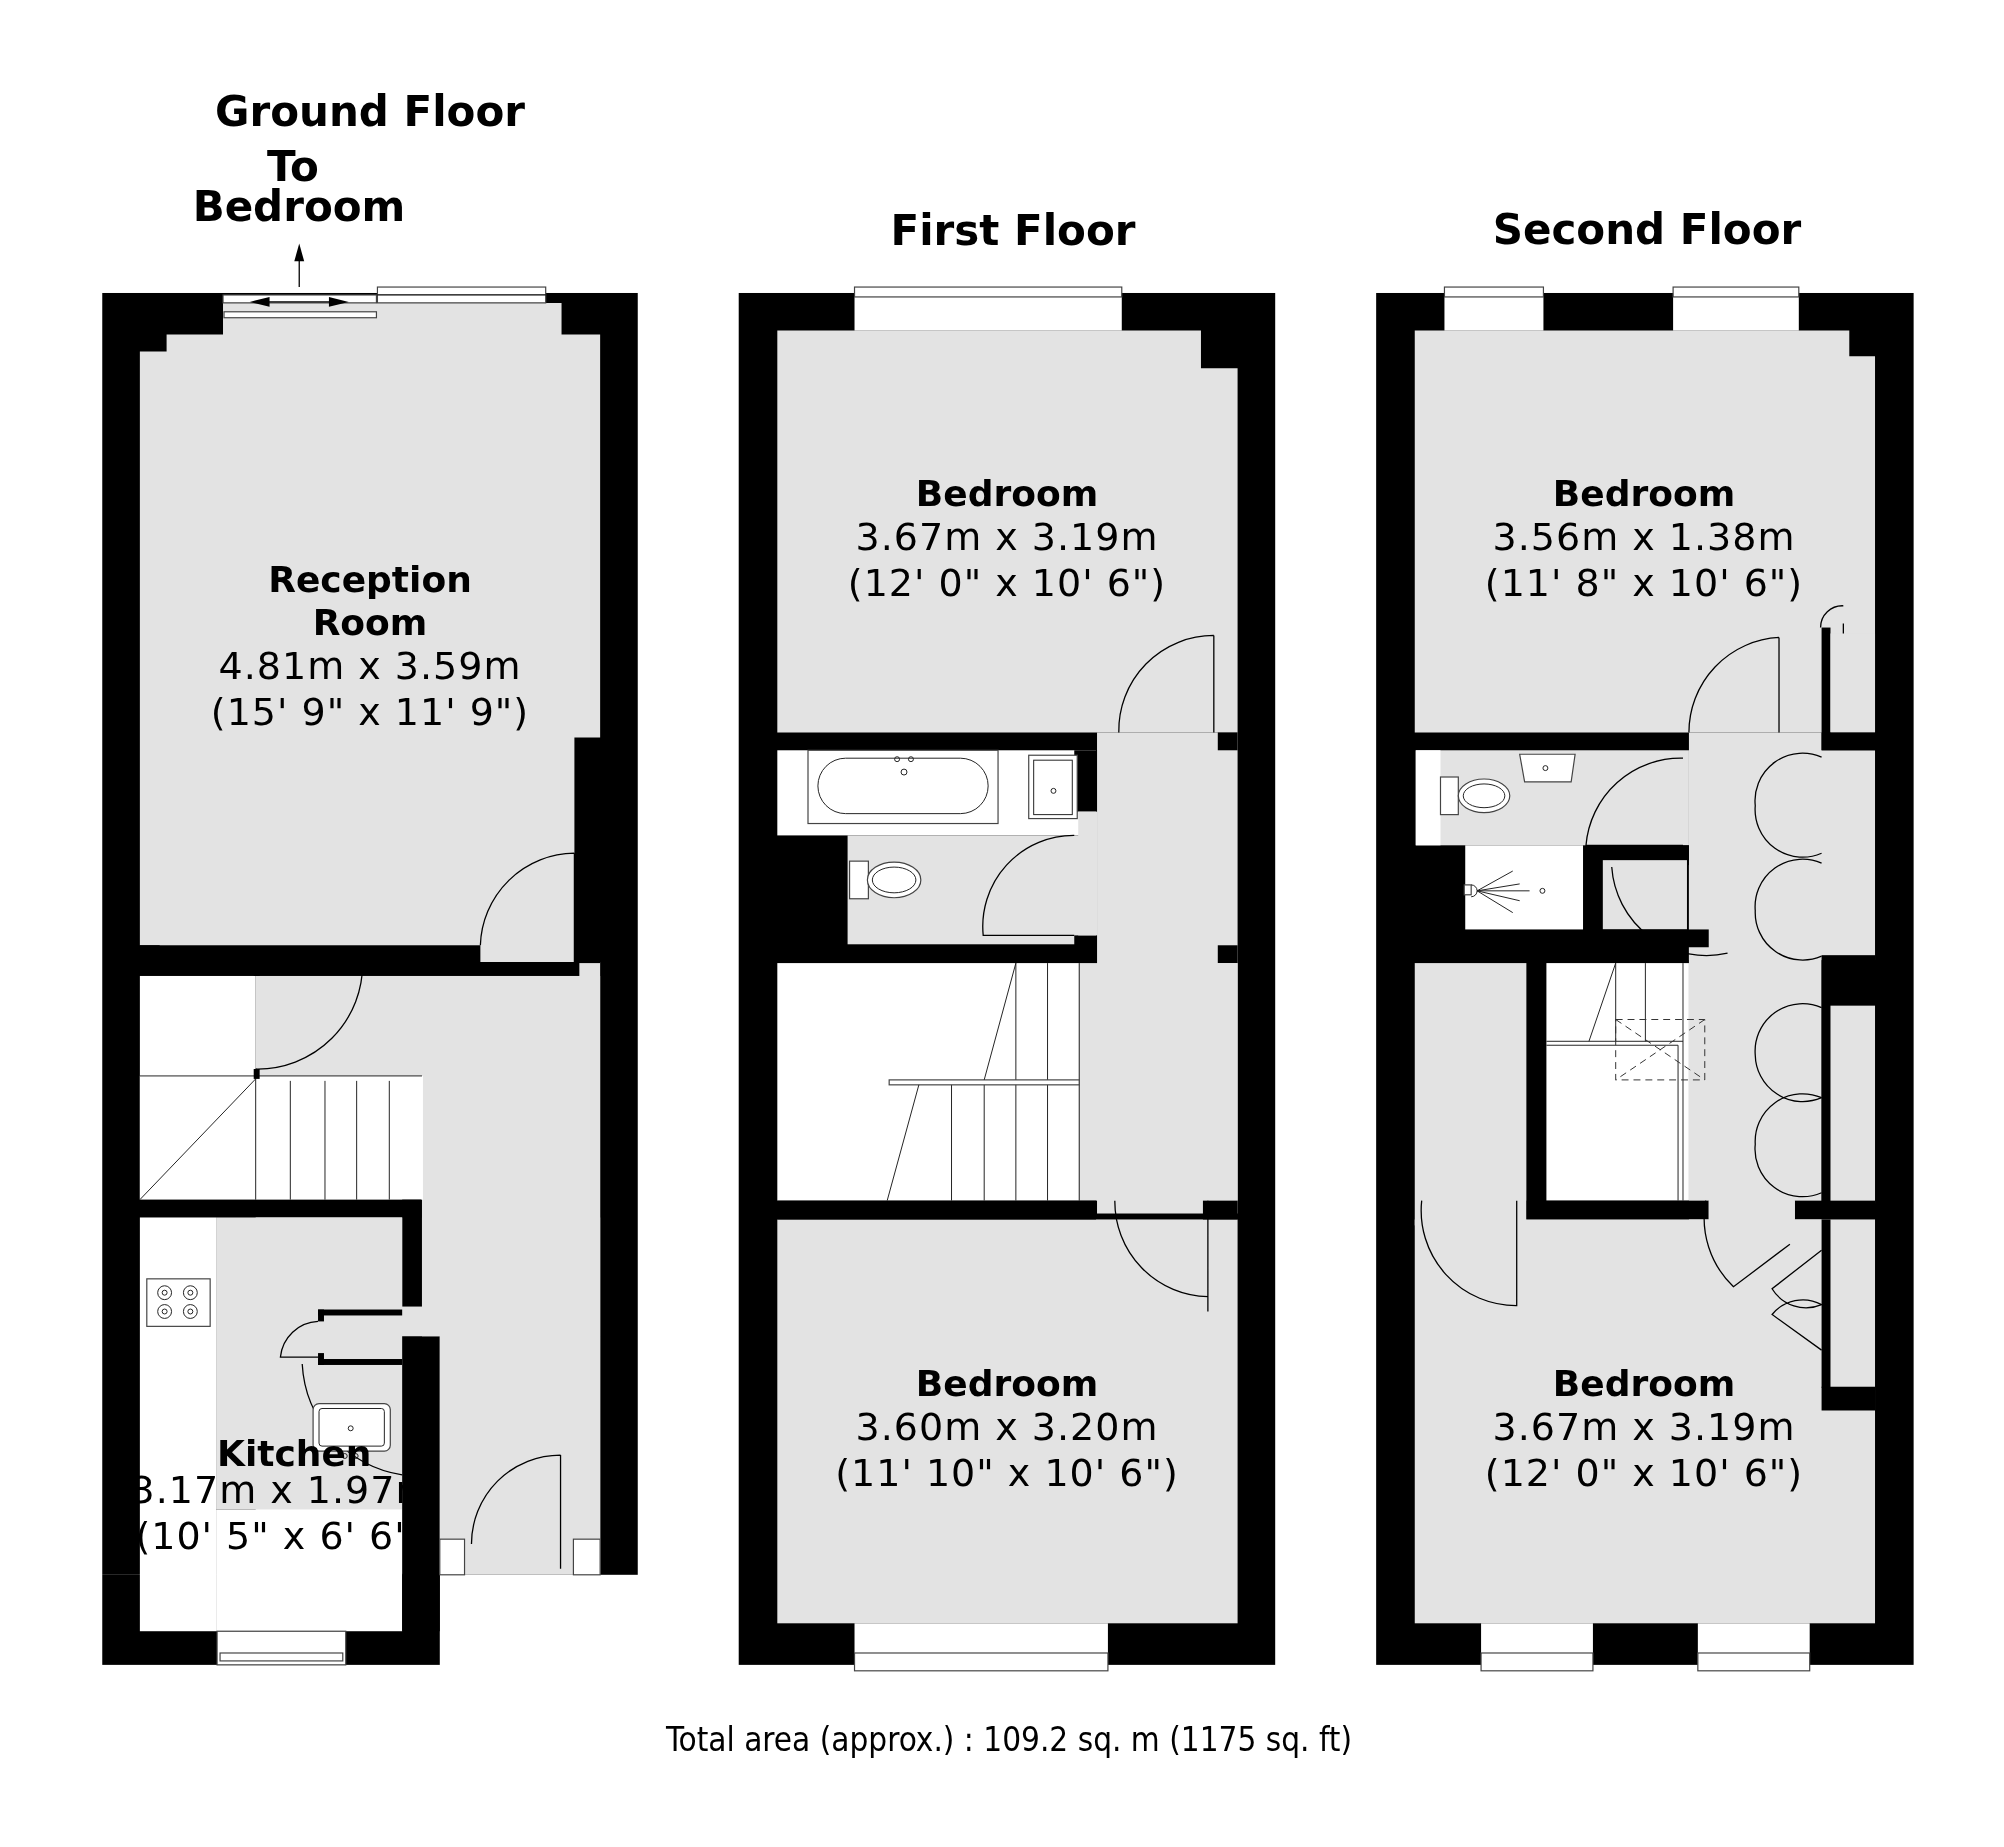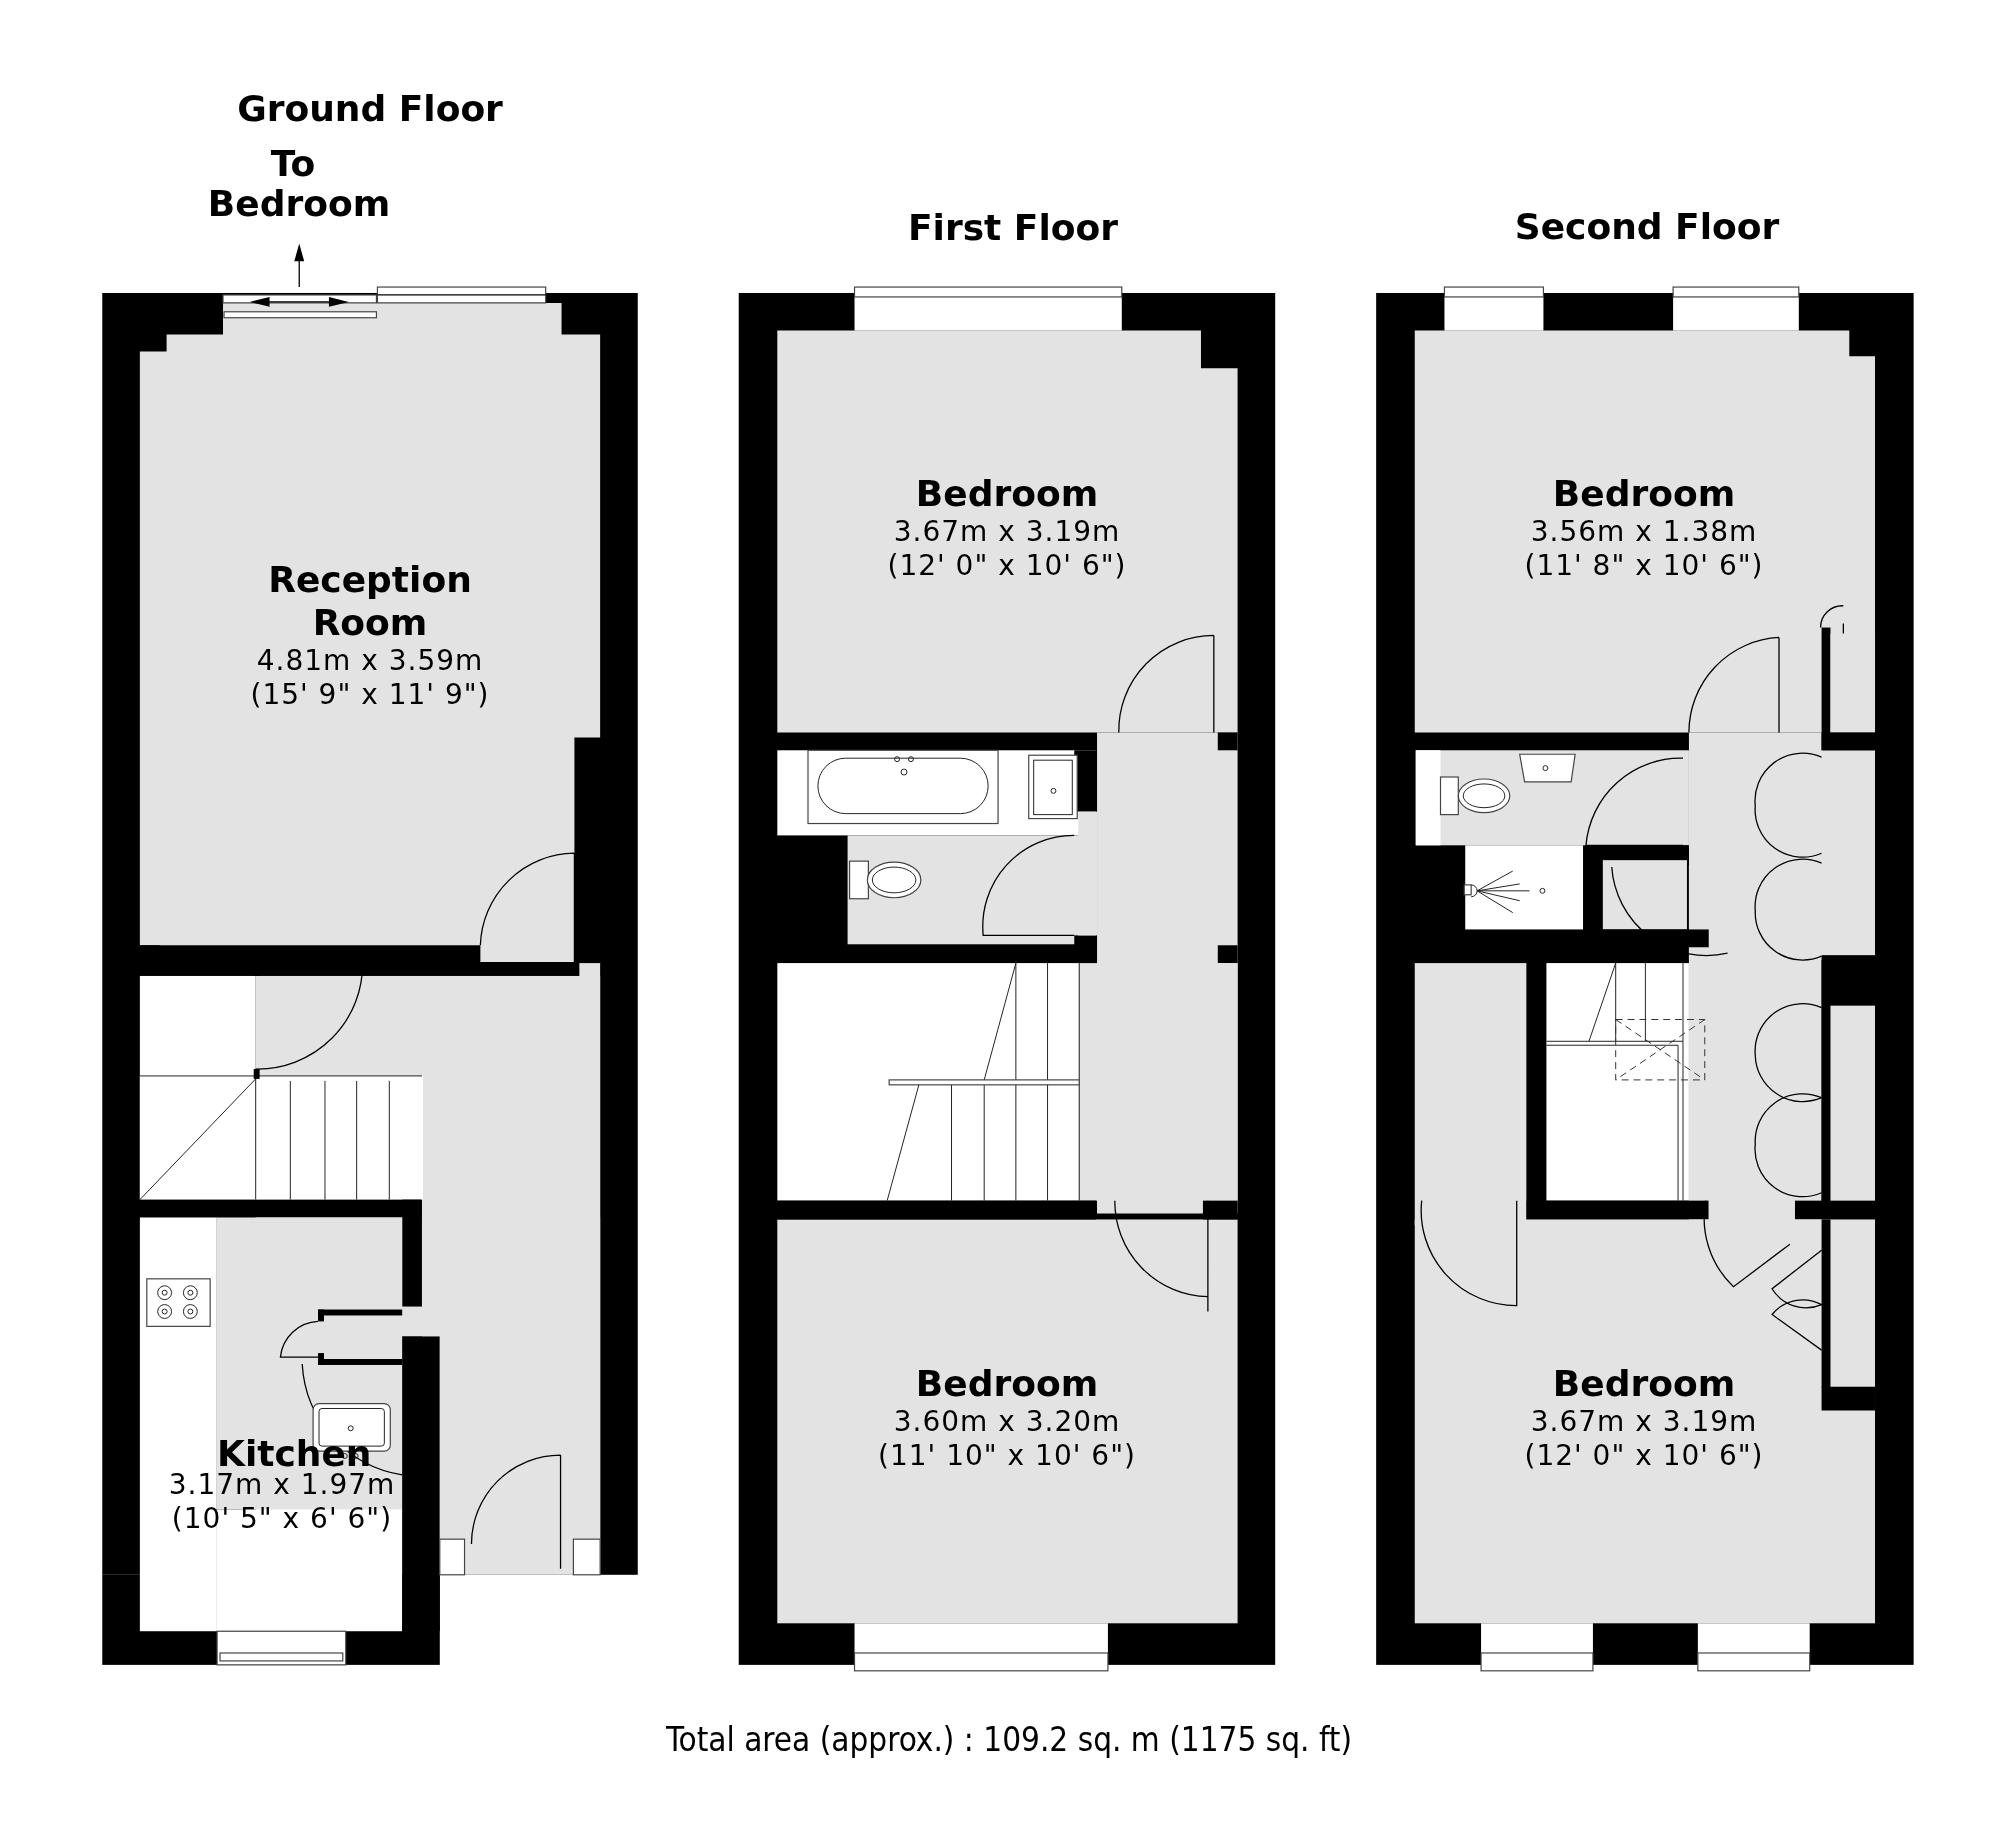--- a/index.html
+++ b/index.html
@@ -5,23 +5,23 @@
   html,body{margin:0;padding:0;background:#ffffff;}
   body{width:2005px;height:1847px;position:relative;overflow:hidden;font-family:"DejaVu Sans","Liberation Sans",sans-serif;}
   svg{position:absolute;left:0;top:0;}
   .wall{fill:#000;}
   .floor{fill:#e3e3e3;}
   .white{fill:#ffffff;}
   .line{fill:none;stroke:#000;stroke-width:1.3;}
   .thin{fill:none;stroke:#222;stroke-width:1;}
   .win{fill:#fff;stroke:#444;stroke-width:1.2;}
   .lbl{position:absolute;text-align:center;color:#000;line-height:1.2;transform:translateX(-50%);white-space:nowrap;}
-  .title{font-weight:bold;font-size:36px;text-align:center;}
+  .title{font-weight:bold;font-size:42px;text-align:center;}
   .rname{font-weight:bold;font-size:36px;}
-  .rdim{font-size:28px;letter-spacing:1px;}
+  .rdim{font-size:38px;letter-spacing:1px;}
   .total{position:absolute;left:1009px;top:1720px;transform:translateX(-50%);font-family:"DejaVu Sans Condensed","DejaVu Sans",sans-serif;font-size:33px;white-space:nowrap;}
 </style>
 </head>
 <body>
 
 <svg width="2005" height="1847" viewBox="0 0 2025 1866">
 
   <g>
 
     <rect class="wall" x="103" y="296" width="541" height="1295"></rect>

